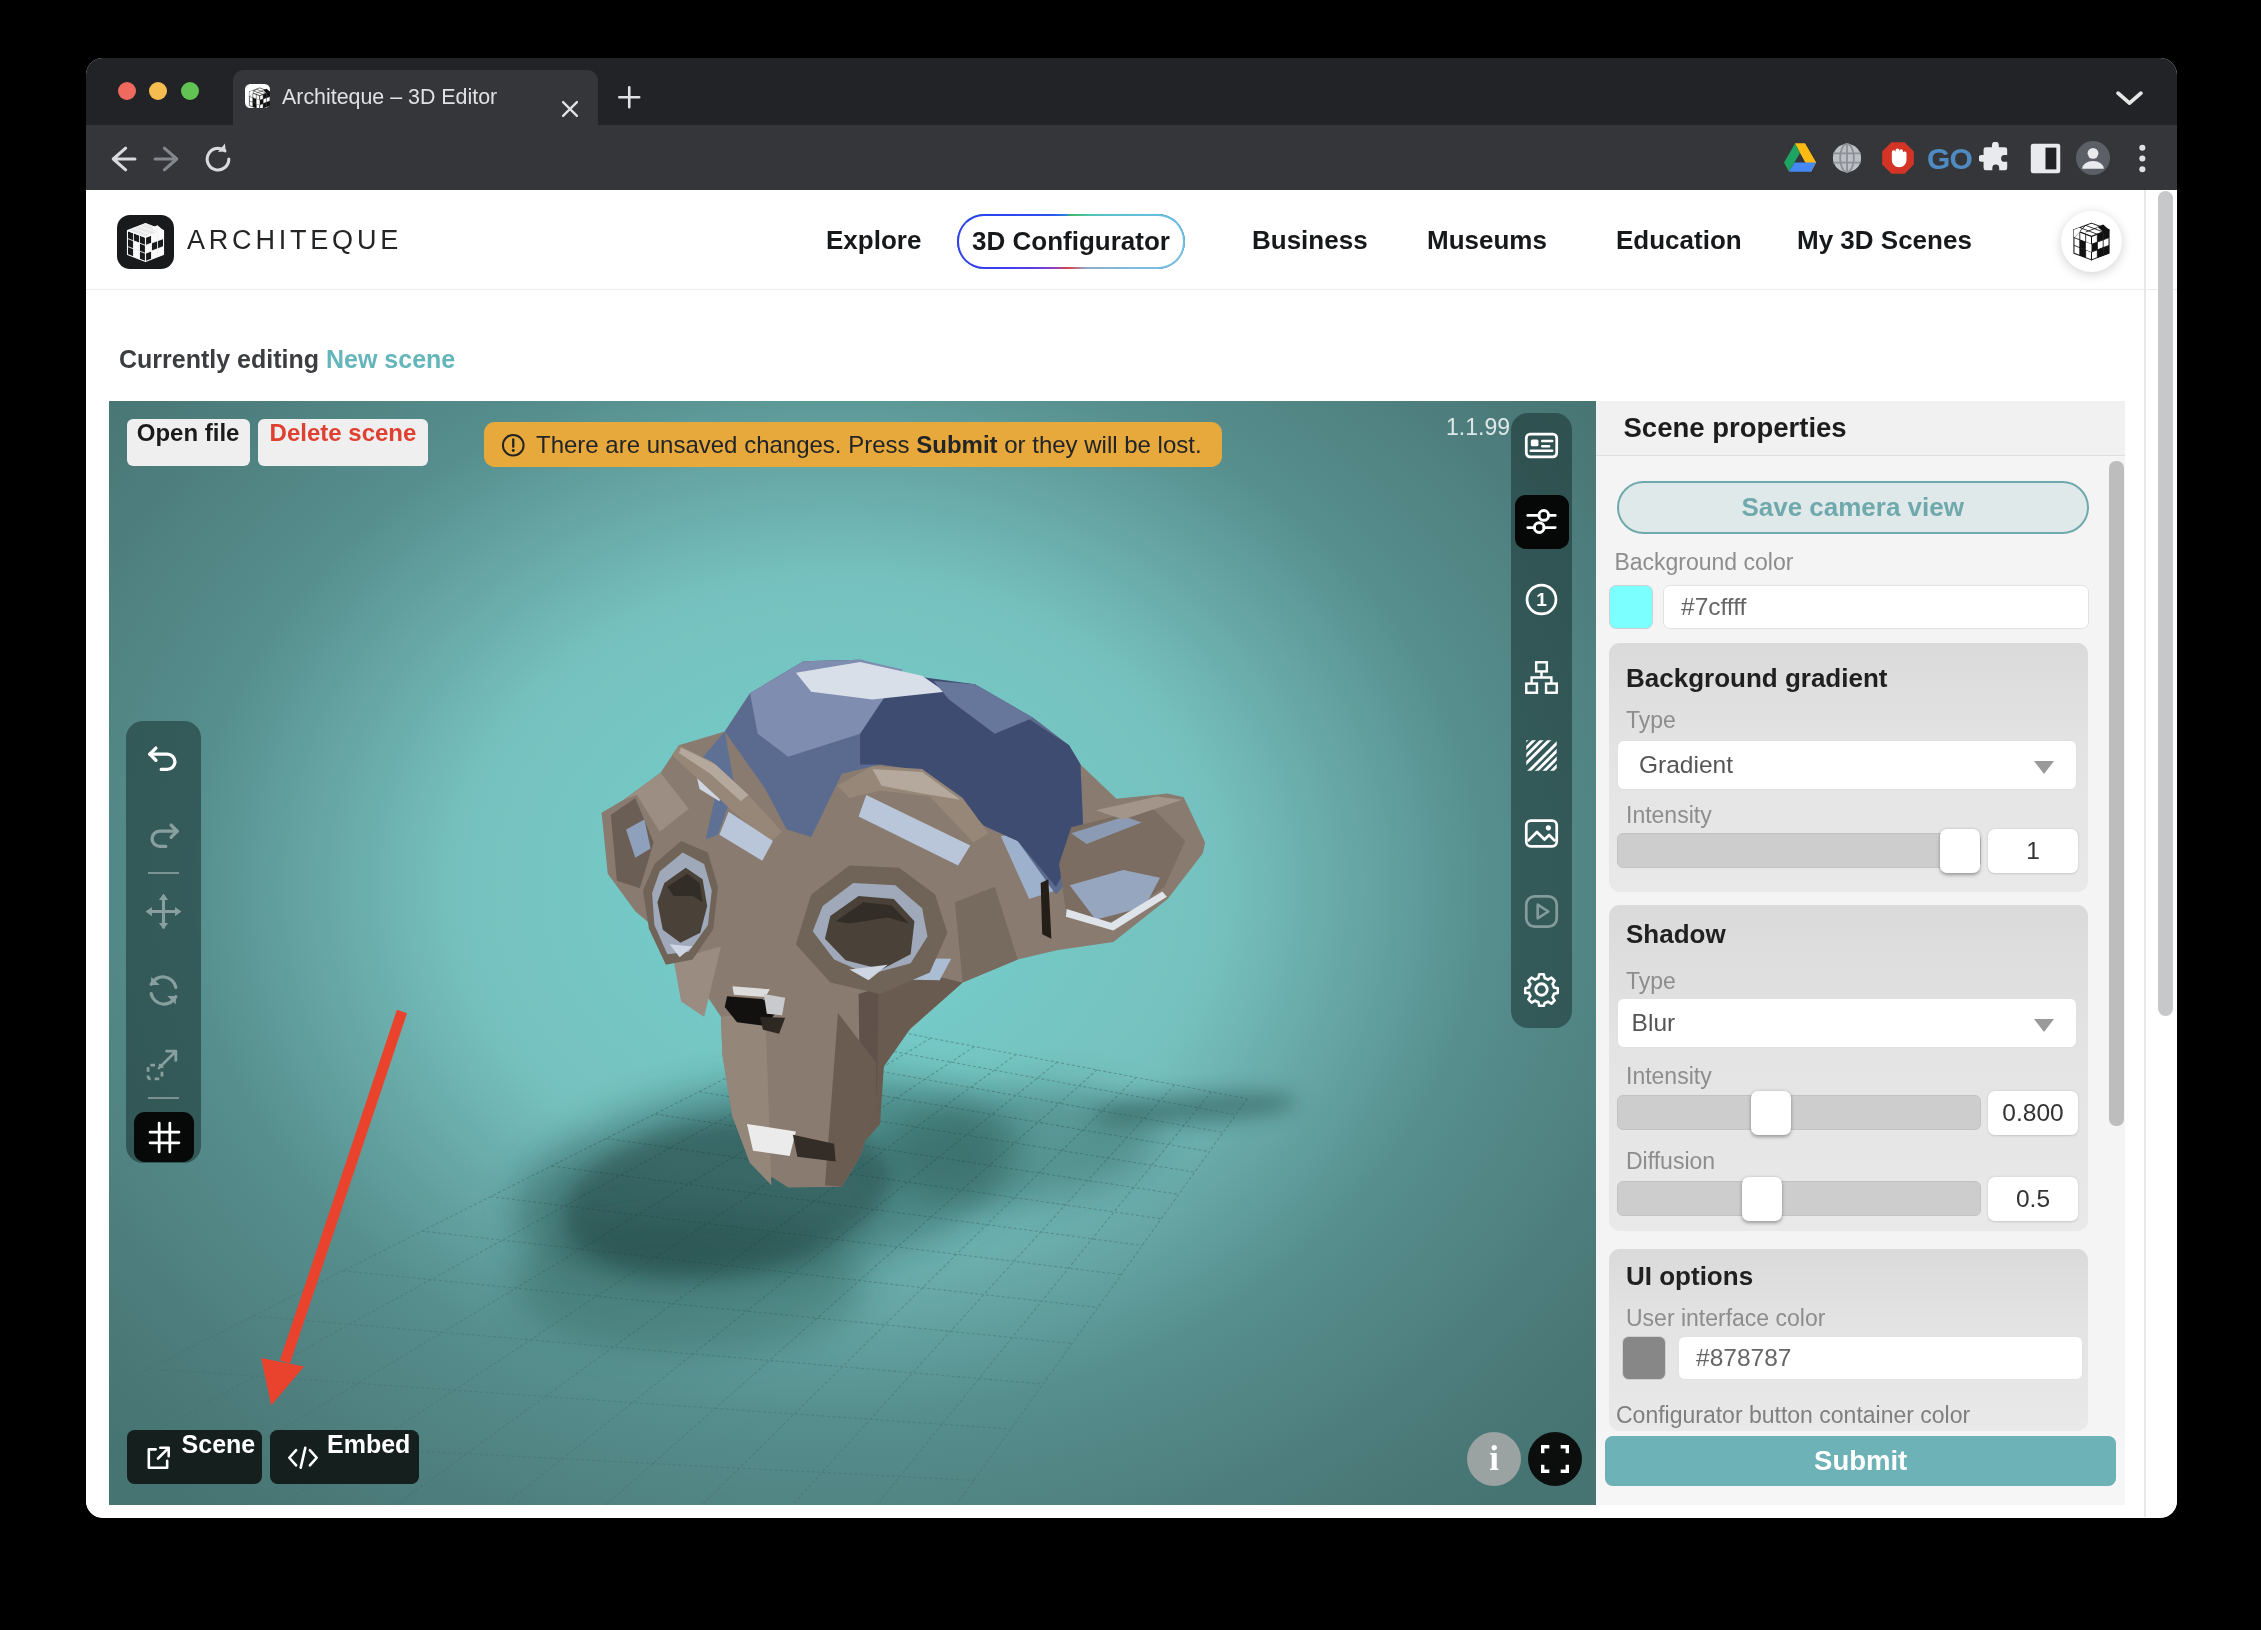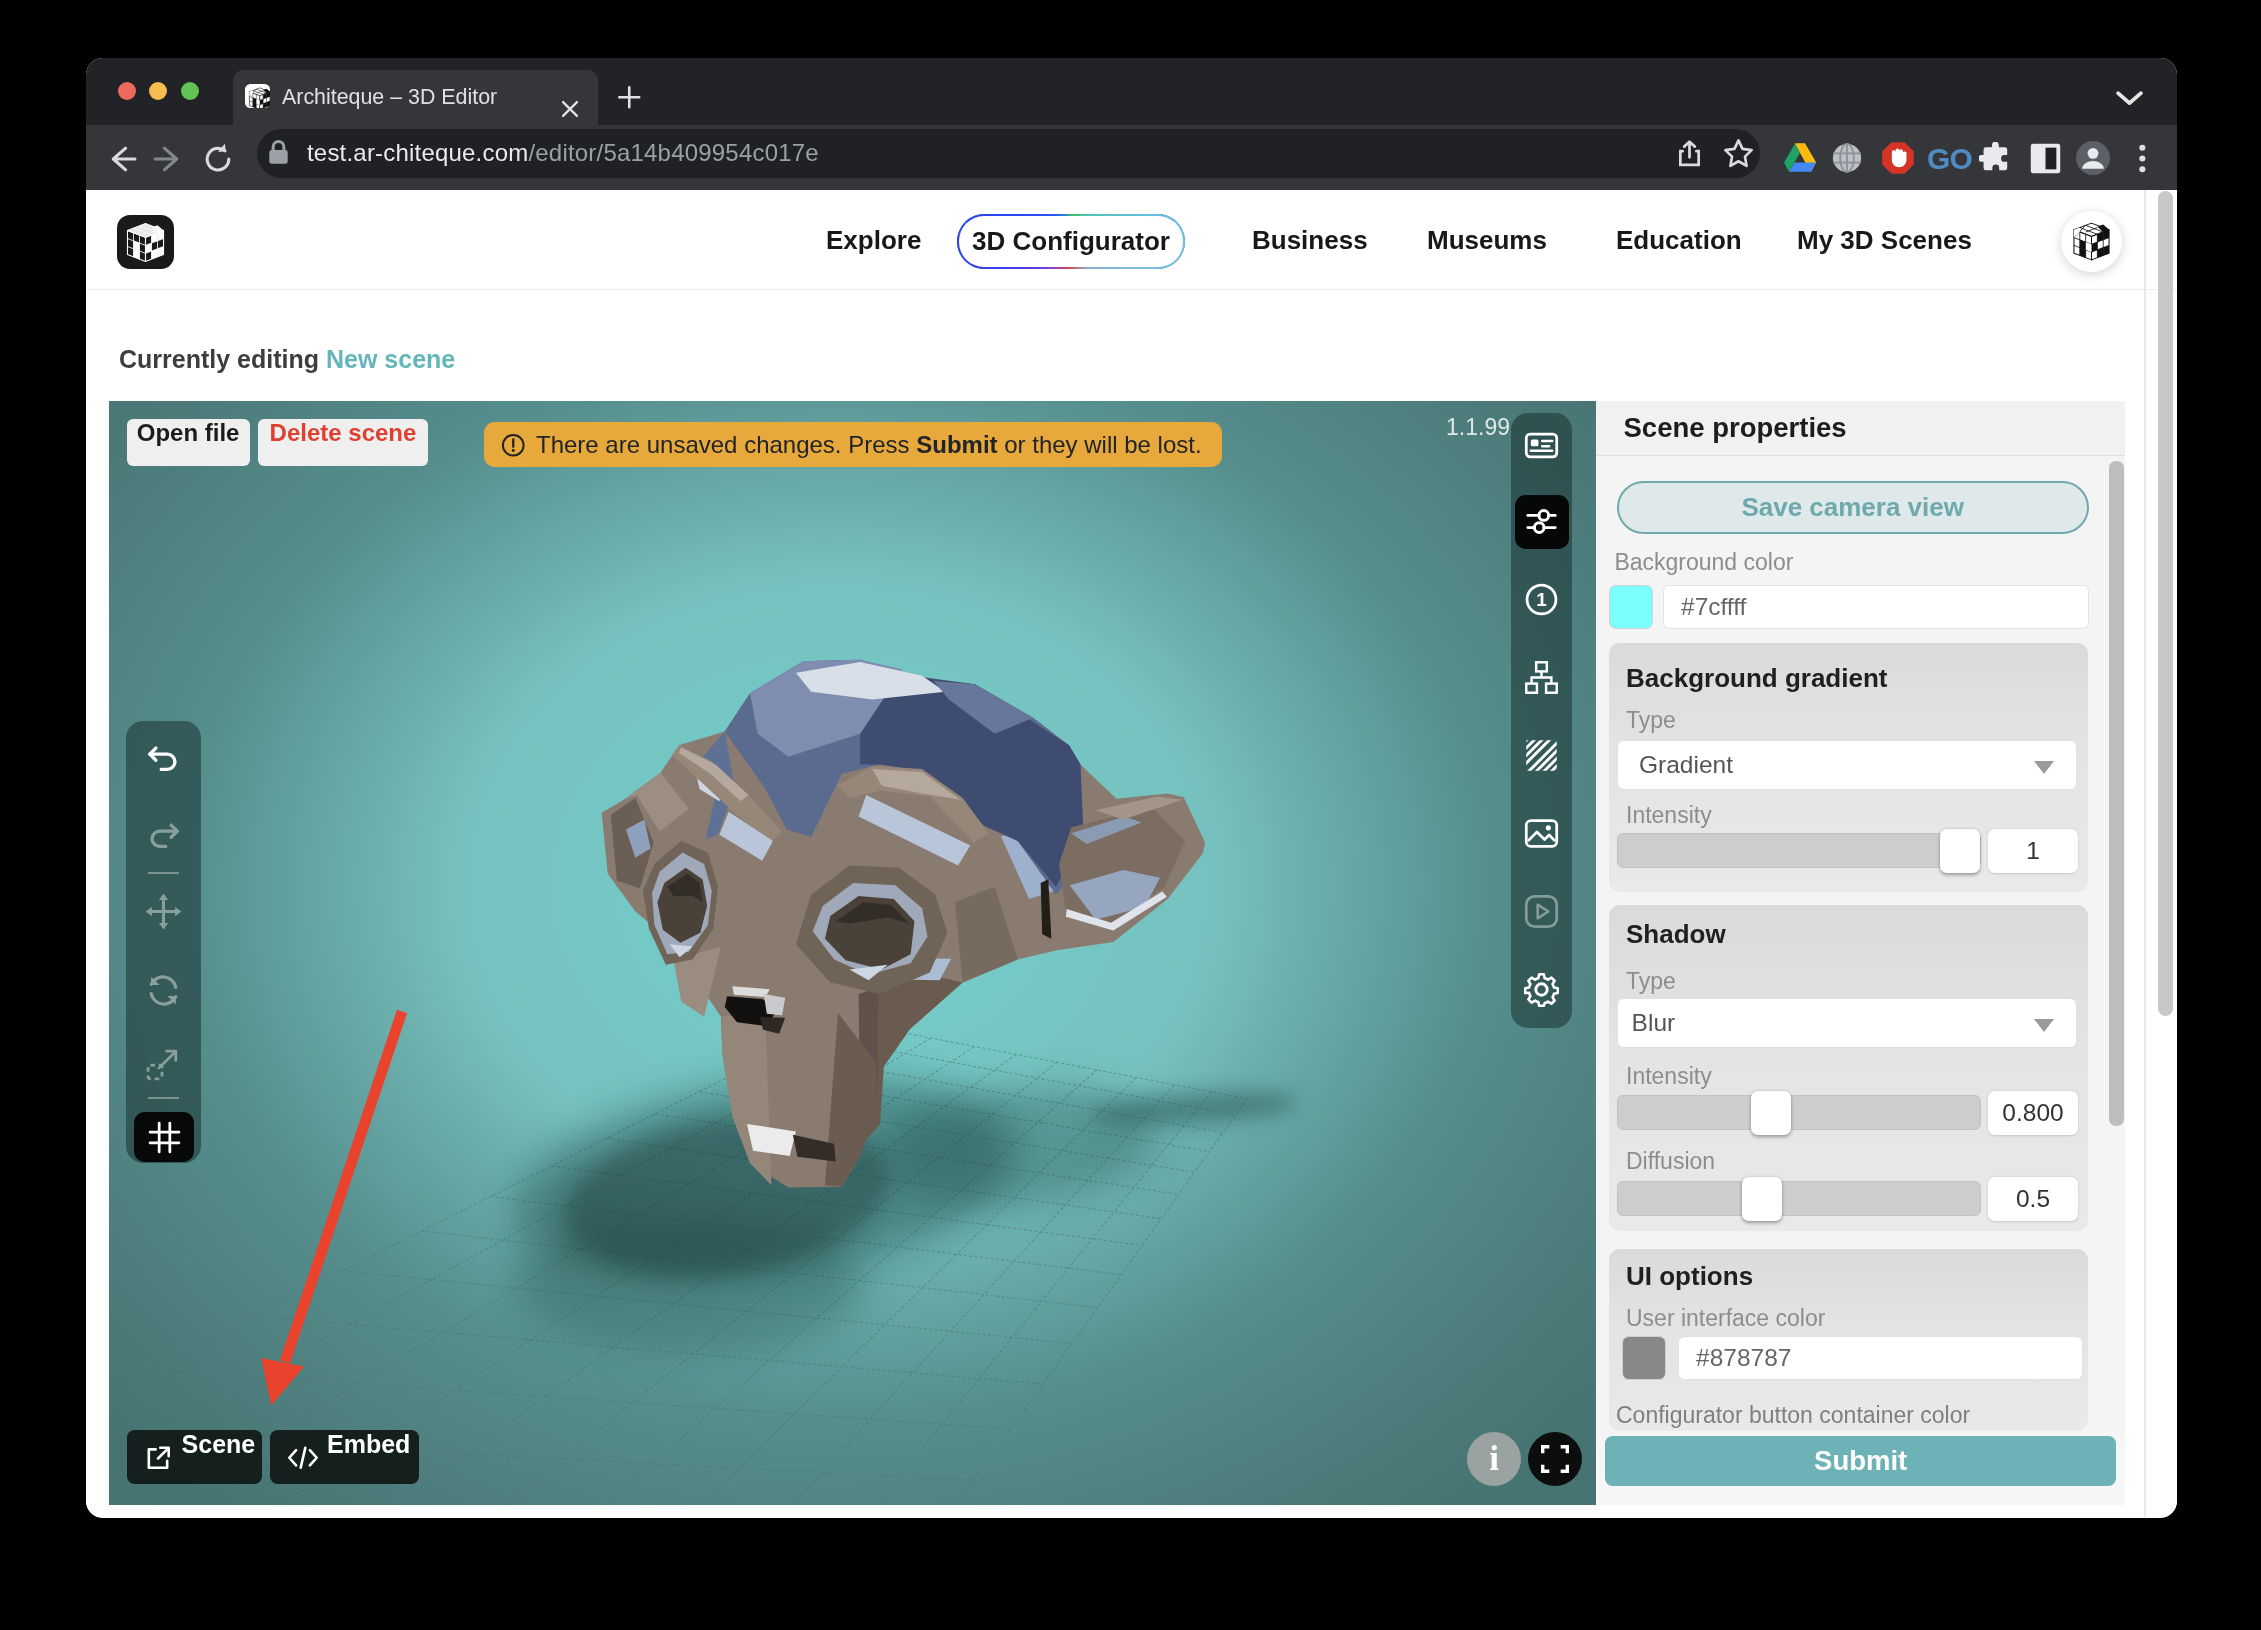--- a/index.html
+++ b/index.html
@@ -159,34 +159,20 @@
     <svg class="abs" style="left:18.4px;top:17px;" width="34" height="34" viewBox="0 0 44 44">
       <path d="M28 8 L12 22 L28 36 M12 22 H40" stroke="#d8dade" stroke-width="4" fill="none" stroke-linecap="round" stroke-linejoin="round"></path>
     </svg>
     <svg class="abs" style="left:66px;top:17px;" width="34" height="34" viewBox="0 0 44 44">
       <path d="M16 8 L32 22 L16 36 M32 22 H4" stroke="#84878c" stroke-width="4" fill="none" stroke-linecap="round" stroke-linejoin="round"></path>
     </svg>
     <svg class="abs" style="left:115px;top:17px;" width="34" height="34" viewBox="0 0 44 44">
       <path d="M36 22 A14 14 0 1 1 31 11.5" stroke="#d8dade" stroke-width="4" fill="none" stroke-linecap="round"></path>
       <path d="M31 2 L32 12 L22 13 Z" fill="#d8dade"></path>
     </svg>
-    <div id="urlpill">
-      <svg class="abs" style="left:10px;top:11.5px;" width="23" height="26" viewBox="0 0 30 34">
-        <rect x="3" y="13" width="24" height="18" rx="3" fill="#9aa0a6"></rect>
-        <path d="M8 13 V9 a7 7 0 0 1 14 0 V13" stroke="#9aa0a6" stroke-width="4" fill="none"></path>
-      </svg>
-      <div class="urltxt">test.ar-chiteque.com<span>/editor/5a14b409954c017e</span></div>
-      <svg class="abs" style="left:1418px;top:10px;" width="29" height="29" viewBox="0 0 38 38">
-        <path d="M19 4 V24 M12 10 L19 3.6 L26 10" stroke="#d8dade" stroke-width="3.6" fill="none" stroke-linecap="round" stroke-linejoin="round"></path>
-        <path d="M10 16 H7 V34 H31 V16 H28" stroke="#d8dade" stroke-width="3.6" fill="none" stroke-linecap="round"></path>
-      </svg>
-      <svg class="abs" style="left:1466px;top:9.2px;" width="31" height="31" viewBox="0 0 40 40">
-        <path d="M20 3 L25.2 14.1 L37 15.6 L28.3 24 L30.5 36 L20 30 L9.5 36 L11.7 24 L3 15.6 L14.8 14.1 Z" fill="none" stroke="#d8dade" stroke-width="3.4" stroke-linejoin="round"></path>
-      </svg>
-    </div>
 
     <svg class="abs" style="left:1697px;top:17px;" width="34" height="32" viewBox="0 0 44 42">
       <path d="M15.5 2 L28.5 2 L43 27 L36.5 39" fill="#fdba12" stroke="none"></path>
       <path d="M15.5 2 L28.5 2 L43 27 L29 27 Z" fill="#fdba12"></path>
       <path d="M15.5 2 L1 27 L7.5 39 L22 14.5 Z" fill="#1ea362"></path>
       <path d="M7.5 39 L14.8 27 L43 27 L36.5 39 Z" fill="#4688f4"></path>
     </svg>
     <svg class="abs" style="left:1745px;top:17px;" width="32" height="32" viewBox="0 0 42 42">
       <circle cx="21" cy="21" r="18.5" fill="#bdc1c6"></circle>
       <g stroke="#8d9196" stroke-width="2.4" fill="none">
@@ -221,20 +207,22 @@
     </svg>
   </div>
 
   <div id="page">
     <div id="hdr">
       <div class="abs" style="left:31px;top:24.5px;width:57px;height:54px;background:#191a1c;border-radius:13px;">
         <svg width="57" height="55" viewBox="-14 -14 128 128">
             <use href="#cubew"></use>
           </svg>
       </div>
+      <div class="abs" style="left:101px;top:0;height:100px;line-height:100px;font-size:27px;
+        letter-spacing:3.8px;color:#232426;font-weight:500;">ARCHITEQUE</div>
       <div class="nav" style="left:740px;">Explore</div>
       <div id="cfgpill">
           <div class="bd"></div>
           <div class="in">3D Configurator</div>
         </div>
       <div class="nav" style="left:1166px;">Business</div>
       <div class="nav" style="left:1341px;">Museums</div>
       <div class="nav" style="left:1530px;">Education</div>
       <div class="nav" style="left:1711px;">My 3D Scenes</div>
       <div class="abs" style="left:1975px;top:20.7px;width:61px;height:61px;border-radius:50%;background:#fff;

